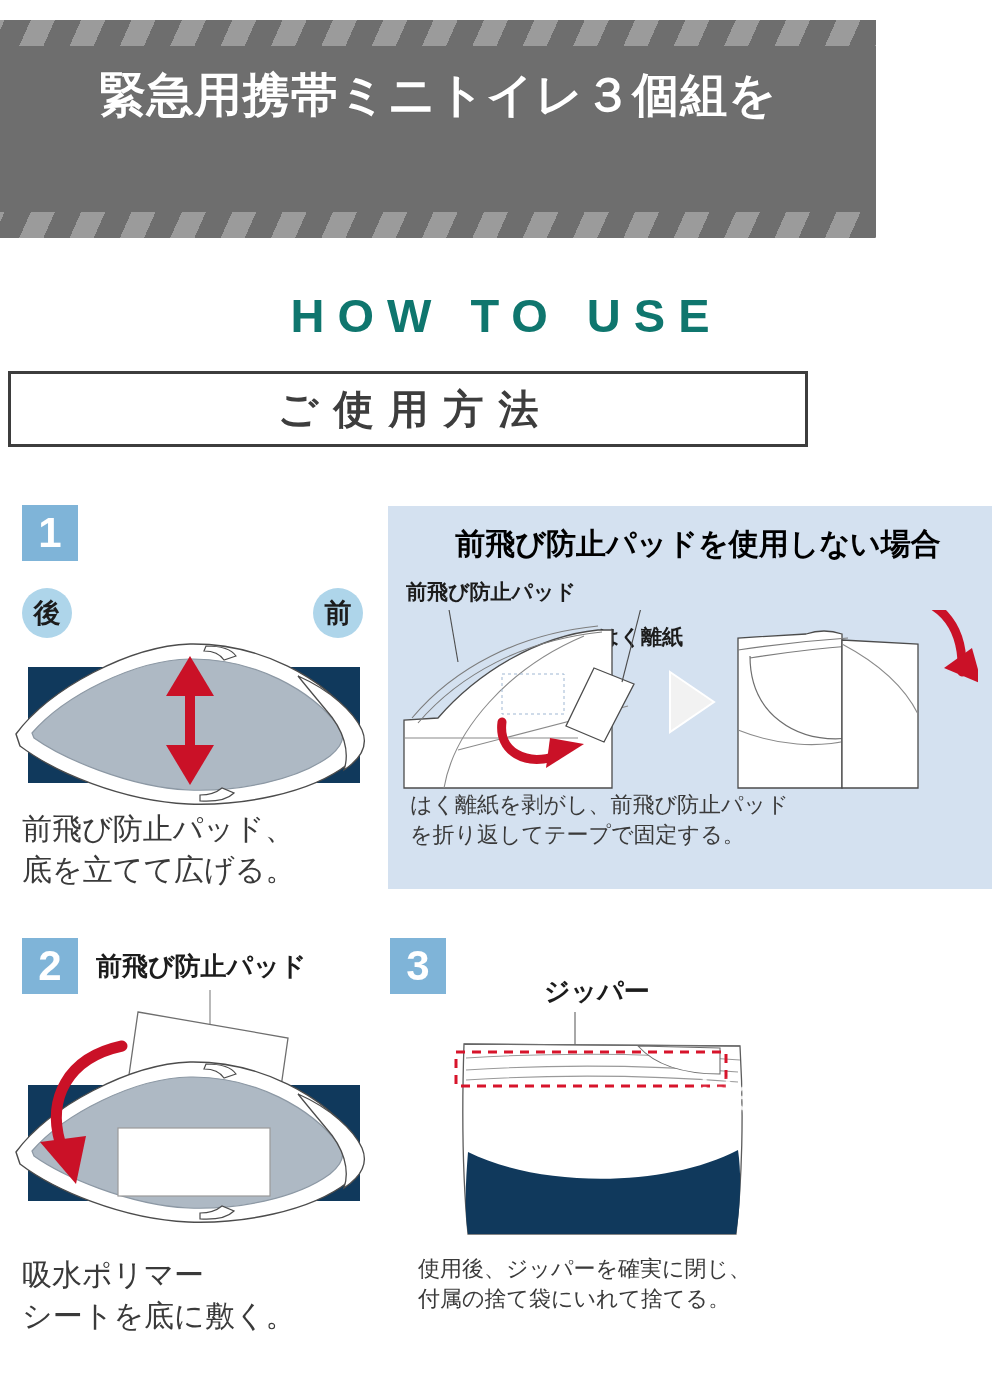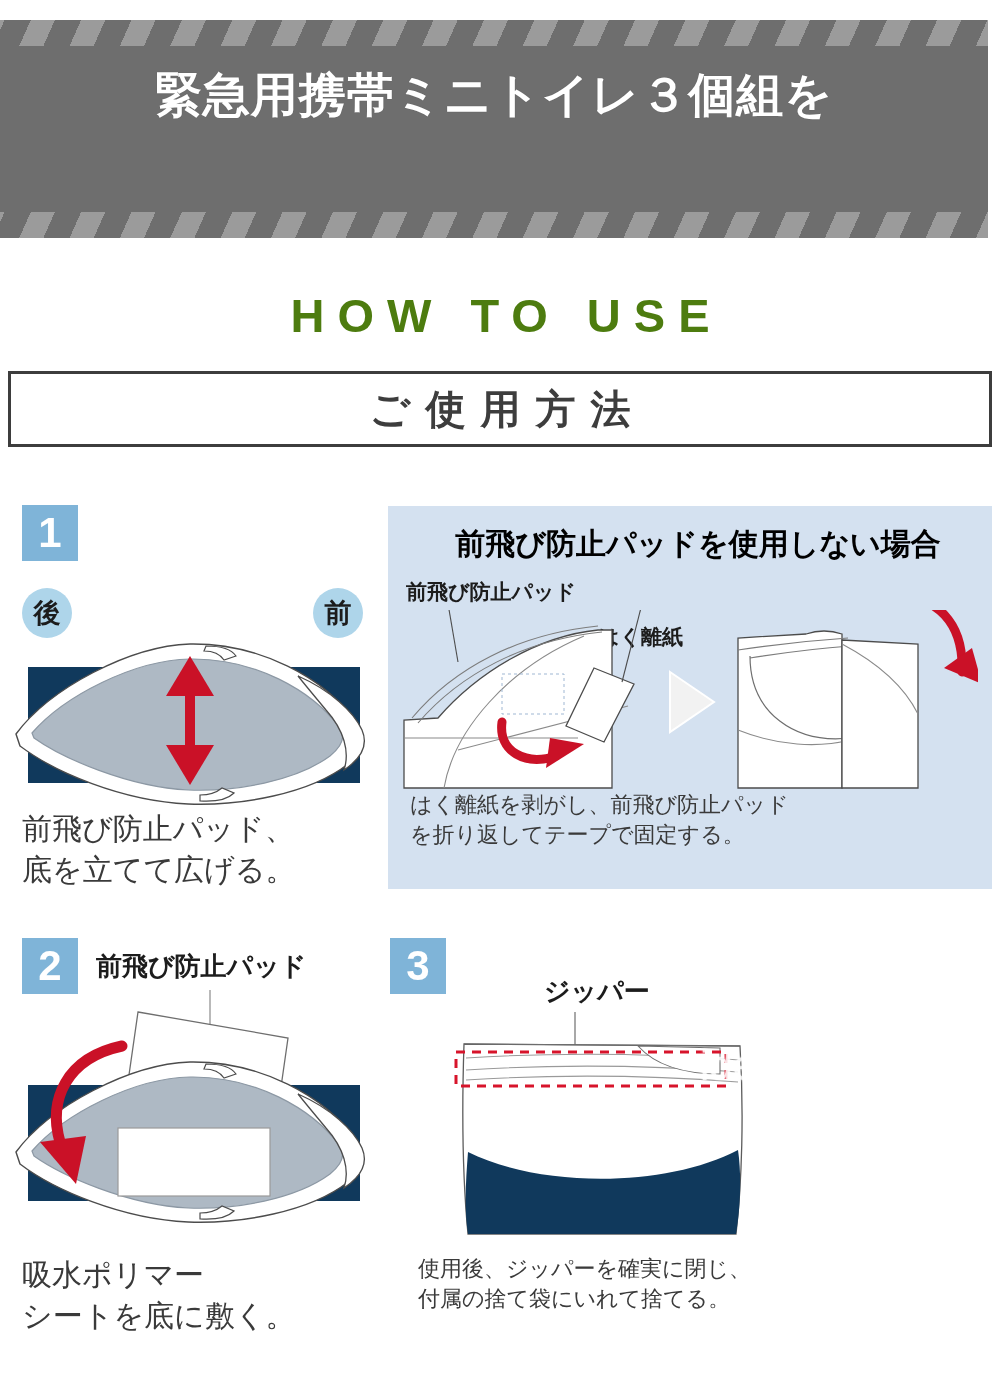--- a/index.html
+++ b/index.html
@@ -4,21 +4,21 @@
 <style>
   html,body{margin:0;padding:0;background:#ffffff;}
   body{
     width:1000px;height:1381px;position:relative;overflow:hidden;
     font-family:"Liberation Sans","DejaVu Sans",sans-serif;
     color:#333333;
   }
 
   
   .banner{
-    position:absolute;left:0;top:20px;width:988px;height:218px;
+    position:absolute;left:0;top:20px;width:876px;height:218px;
     background:#6e6e6e;overflow:hidden;
   }
   .stripe-band{
     position:absolute;left:0;width:1000px;height:26px;
     background:repeating-linear-gradient(
       -66deg,
       #9b9b9b 0px, #9b9b9b 22px,
       #6e6e6e 22px, #6e6e6e 46px
     );
   }
@@ -31,25 +31,25 @@
     letter-spacing:1px;
     text-shadow:0 0 1px rgba(0,0,0,.25);
   }
   .banner-line{display:block;white-space:nowrap;}
   .hl{color:#efdf9c;}
 
   
   .howto{
     position:absolute;left:0;right:0;top:288px;
     text-align:center;
-    font-size:47px;font-weight:700;color:#4d7c0f;
+    font-size:47px;font-weight:700;color:#0f766e;
     letter-spacing:13px;text-indent:13px;
   }
   .jp-box{
-    position:absolute;left:8px;top:371px;width:984px;height:76px;
+    position:absolute;left:8px;top:371px;width:800px;height:76px;
     border:3px solid #3d3d3d;box-sizing:border-box;
     display:flex;align-items:center;justify-content:center;
   }
   .jp-box span{
     font-size:40px;font-weight:700;color:#3d3d3d;
     letter-spacing:15px;text-indent:15px;
   }
 
   
   .step-num{
@@ -86,21 +86,21 @@
   .panel-title{
     position:absolute;left:16px;right:0;top:18px;text-align:center;
     font-size:30px;font-weight:700;color:#000000;white-space:nowrap;
   }
 
   
   .illus{position:absolute;}
 
   
   .watermark{
-    position:absolute;left:700px;top:1042px;
+    position:absolute;left:700px;top:1072px;
     font-size:42px;color:#ffffff;opacity:.88;
     font-weight:400;letter-spacing:0px;
     text-shadow:0 0 3px rgba(255,255,255,.9);
     pointer-events:none;
   }
 </style>
 </head>
 <body>
 
 <div class="banner">

